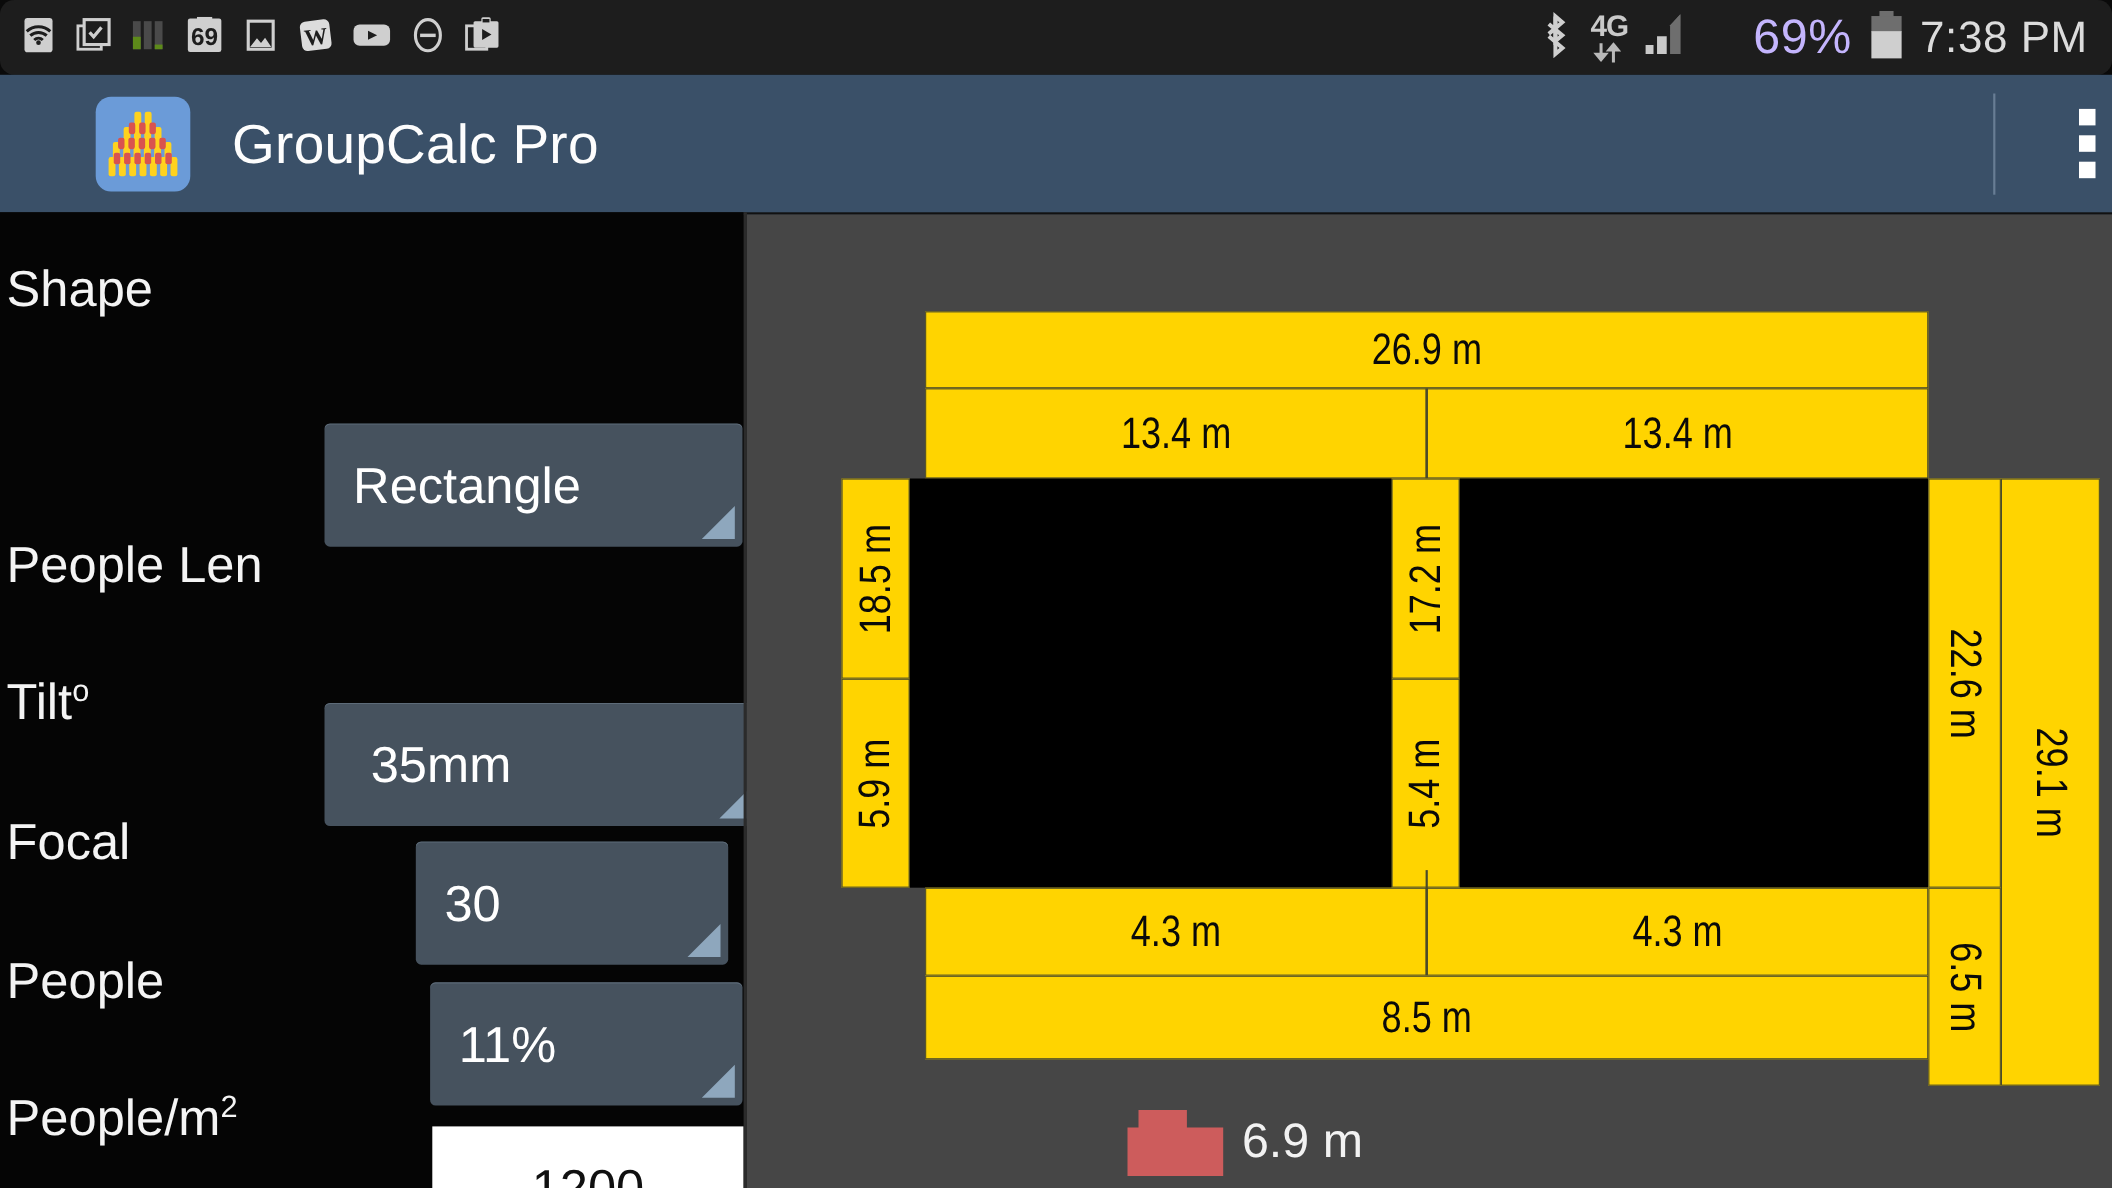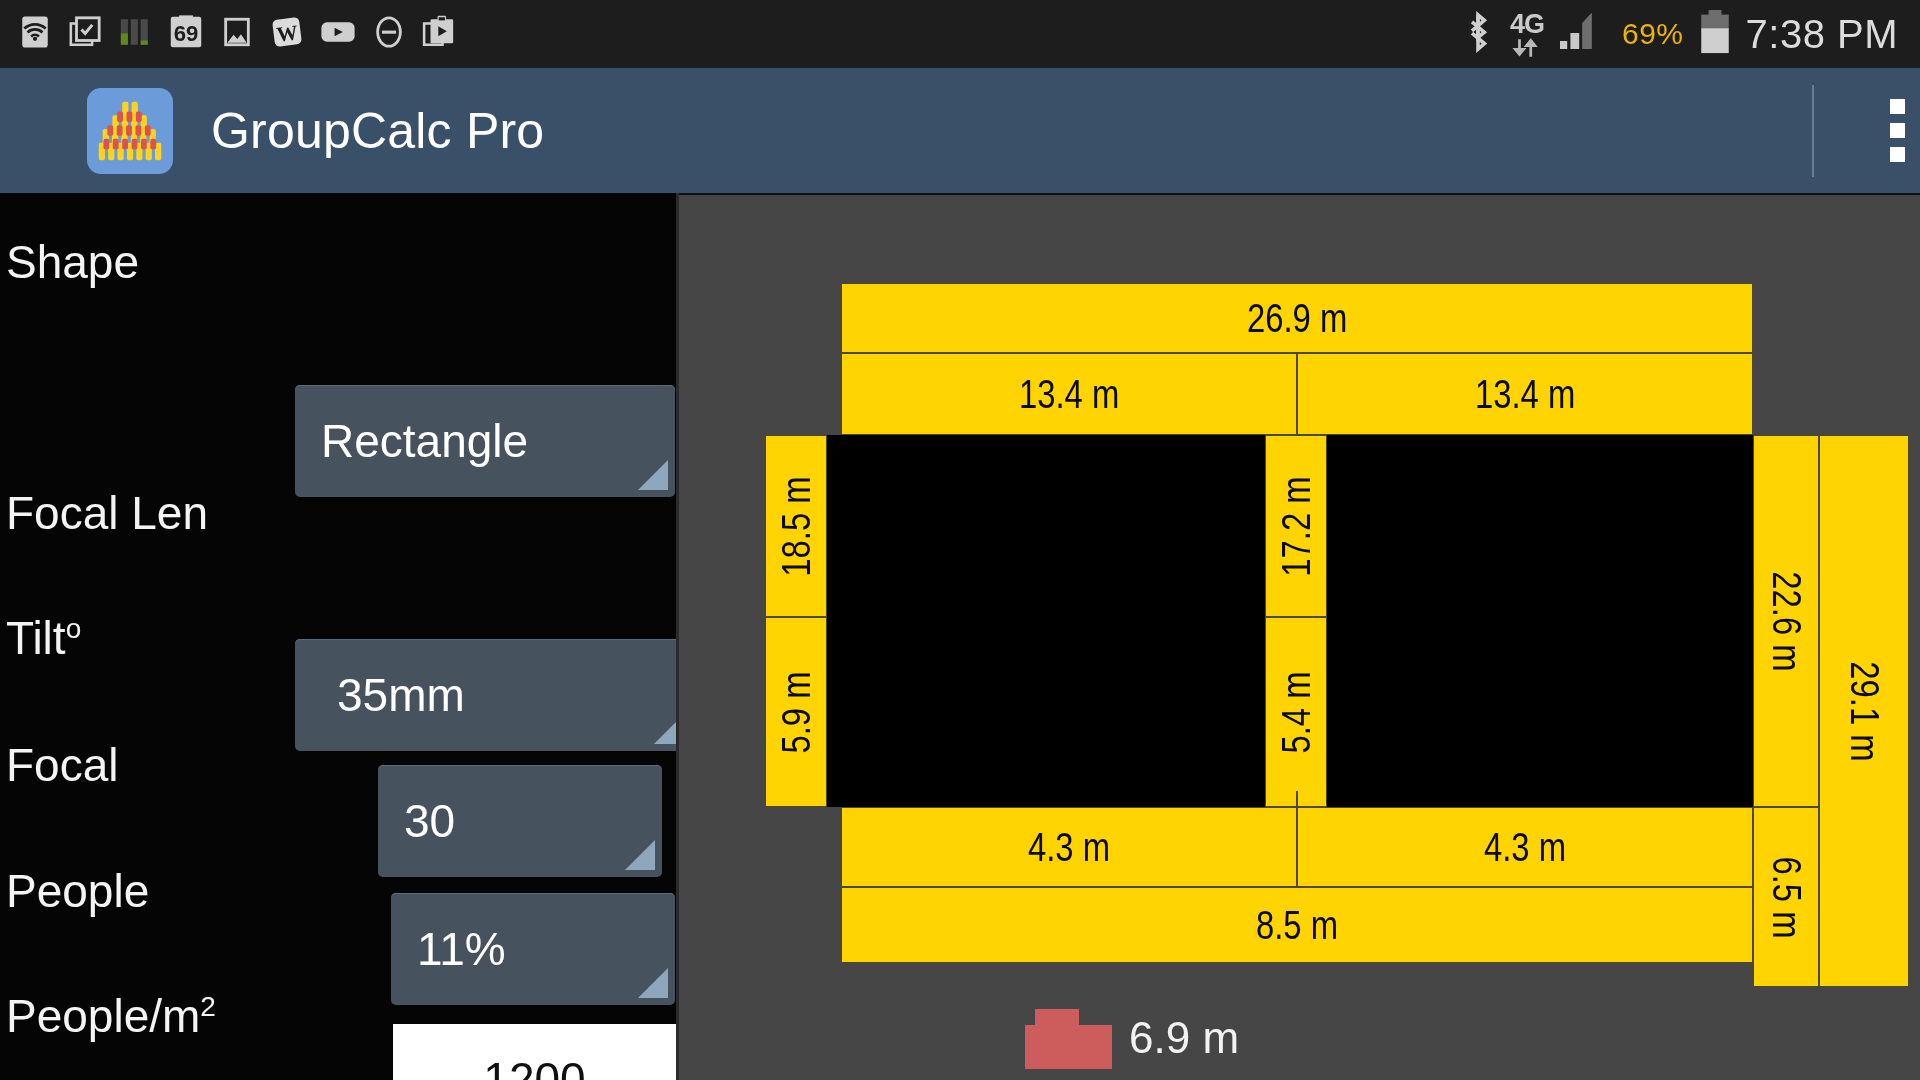--- a/index.html
+++ b/index.html
@@ -13,35 +13,35 @@
     position: relative;
     width: 1920px; height: 1080px;
     background: #0a0a0a;
   }
 
   
   #statusbar {
     position: absolute; left: 0; top: 0;
     width: 1920px; height: 68px;
     background: #1d1d1d;
-    display: flex; align-items: center;
+    display: flex; align-items: center; border-radius: 13px;
   }
   #status-left {
     display: flex; align-items: center; gap: 16px;
     padding-left: 18px; height: 68px;
   }
   #status-right {
     margin-left: auto;
     display: flex; align-items: center; gap: 14px;
     padding-right: 22px; height: 68px;
   }
   .sicon { display: block; }
   .status-text {
-    color: #eab308; font-size: 30px; font-weight: 400;
-    letter-spacing: 0.5px; line-height: 1;
+    color: #c4b5fd; font-size: 44px; font-weight: 400;
+    letter-spacing: 0.5px; line-height: 1; margin-left: 36px;
   }
   #clock {
     color: #dcdcdc; font-size: 40px; font-weight: 400;
     line-height: 1; letter-spacing: 0.5px;
   }
   #net-type {
     display: flex; flex-direction: column; align-items: center;
     line-height: 1; margin-right: -2px;
   }
   #net-type .gen { color: #c9c9c9; font-size: 27px; font-weight: bold; letter-spacing: -1px; }
@@ -341,21 +341,21 @@
 
     <div class="ctrl-row" style="top:42px; height:96px;">
       <span class="ctrl-label">Shape</span>
     </div>
     <div class="spinner" style="left:295px; top:192px; width:380px; height:112px;">
       <span class="sval">Rectangle</span>
       <span class="tri"></span>
     </div>
 
     <div class="ctrl-row" style="top:293px; height:96px;">
-      <span class="ctrl-label">Focal Len</span>
+      <span class="ctrl-label">People Len</span>
     </div>
     <div class="spinner" style="left:295px; top:446px; width:380px; height:112px;padding-left:16px;">
       <span class="sval">35mm</span>
       <span class="tri"></span>
     </div>
 
     <div class="ctrl-row" style="top:418px; height:96px;">
       <span class="ctrl-label"><span>Tilt</span><sup>o</sup></span>
     </div>
     <div class="spinner" style="left:378px; top:572px; width:284px; height:112px;">

